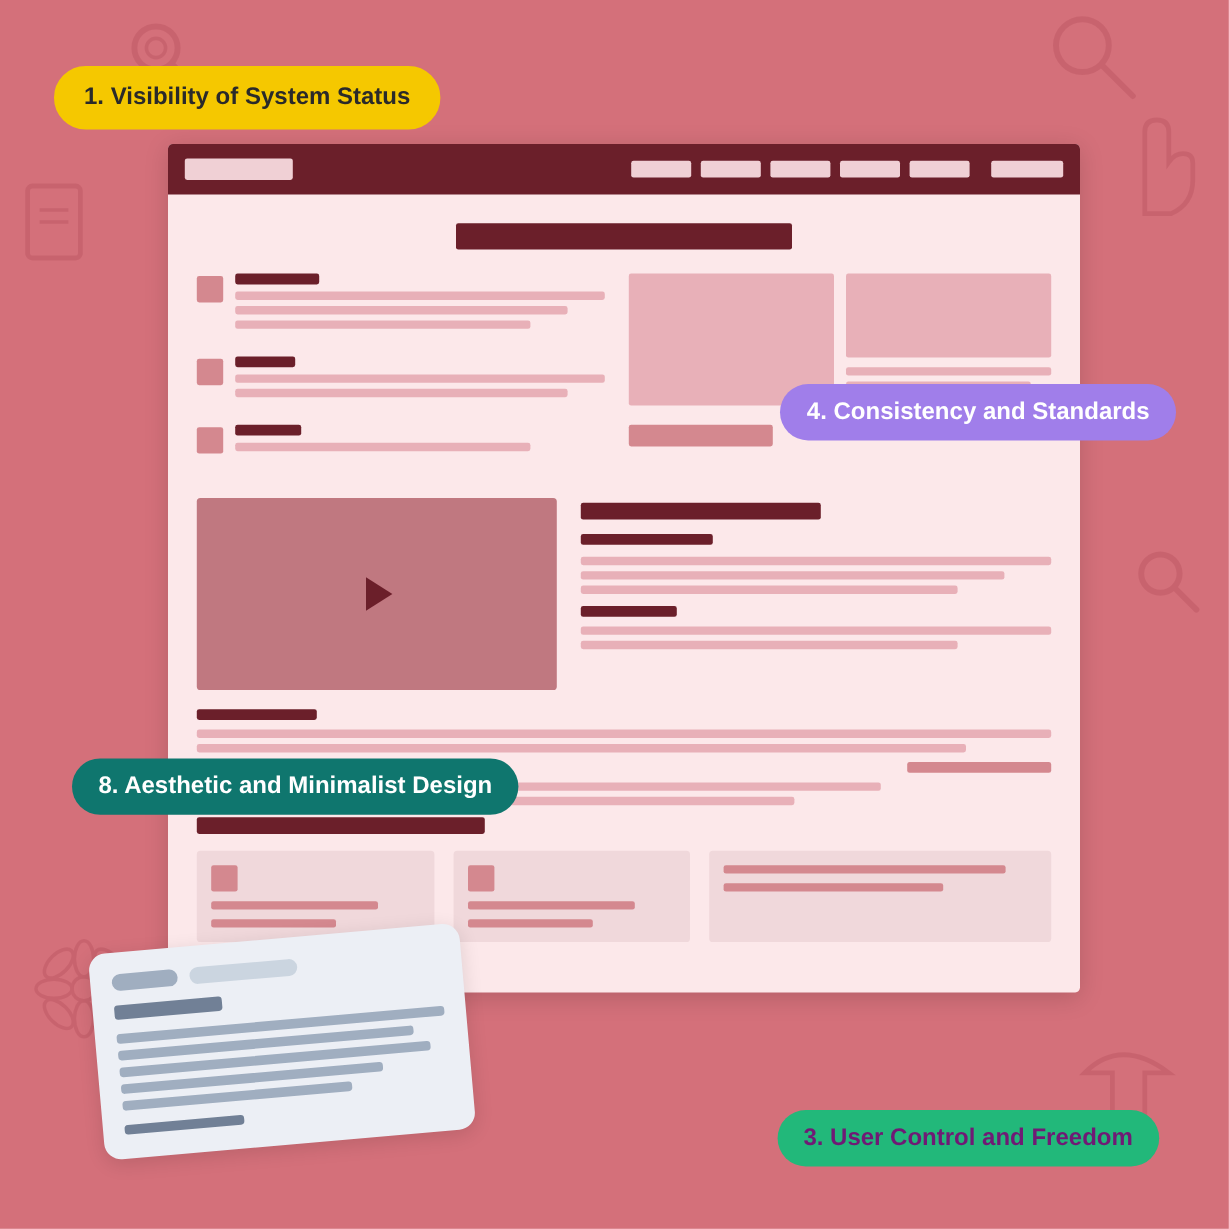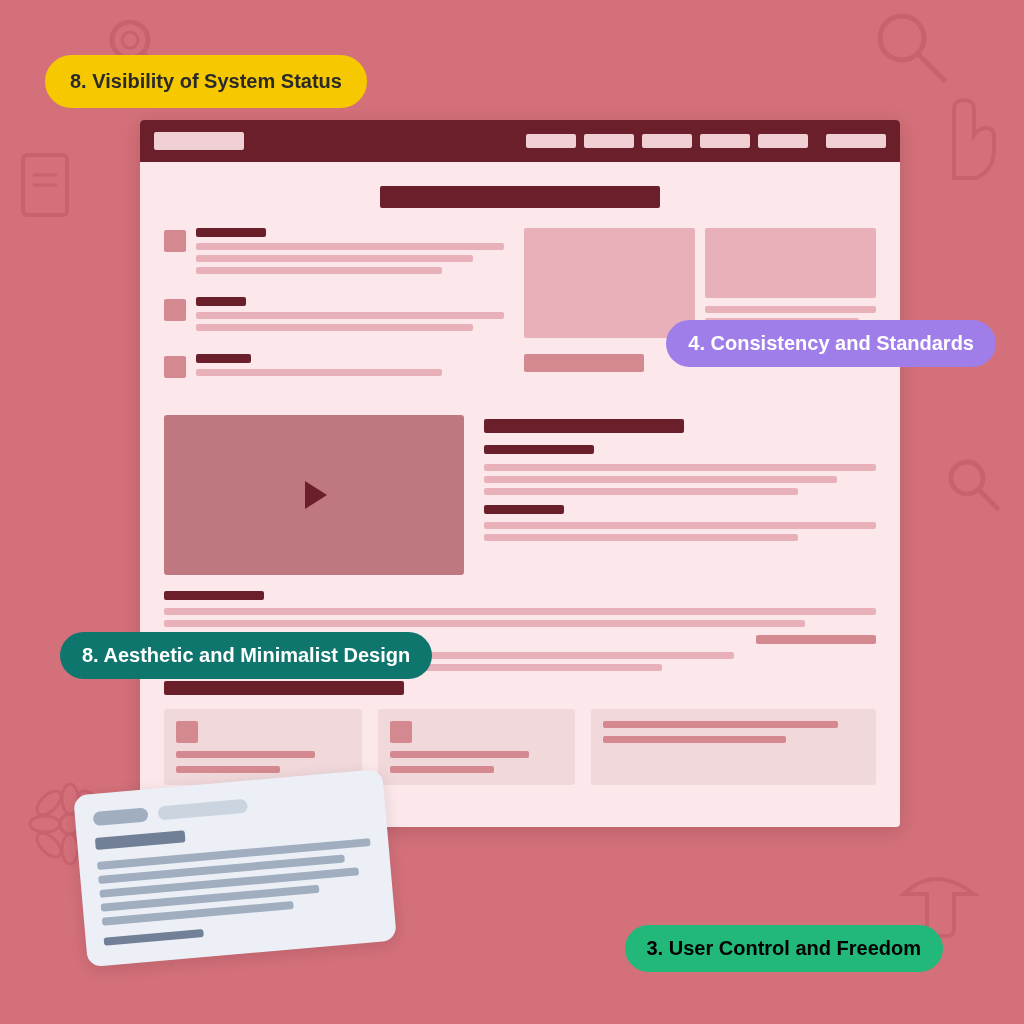--- a/index.html
+++ b/index.html
@@ -328,35 +328,35 @@
       color: #2a2a2a;
       border: 3px solid #f5c800;
       top: 55px;
       left: 45px;
     }
 
     .tooltip-purple {
       background: #a07eea;
       color: white;
       top: 320px;
-      right: 28px;
+      right: 44px;
     }
 
     .tooltip-orange {
       background: #0f766e;
       color: white;
       bottom: 345px;
       left: 60px;
     }
 
     .tooltip-green {
       background: #22b87a;
-      color: #000000;
+      color: #701a75;
       bottom: 52px;
-      right: 81px;
+      right: 58px;
     }
 
     
     .small-card {
       position: absolute;
       bottom: 70px;
       left: 80px;
       width: 310px;
       background: #eceff5;
       border-radius: 14px;
@@ -588,21 +588,21 @@
   <div class="sc-title"></div>
   <div class="sc-line" style="width:100%;"></div>
   <div class="sc-line" style="width:90%;"></div>
   <div class="sc-line" style="width:95%;"></div>
   <div class="sc-line" style="width:80%;"></div>
   <div class="sc-line" style="width:70%;"></div>
   <div class="sc-short"></div>
 </div>
 
 <div class="tooltip tooltip-yellow">
-  <span>8. Visibility of System Status</span>
+  <span>1. Visibility of System Status</span>
 </div>
 
 <div class="tooltip tooltip-purple">
   <span>4. Consistency and Standards</span>
 </div>
 
 <div class="tooltip tooltip-orange">
   <span>8. Aesthetic and Minimalist Design</span>
 </div>
 

